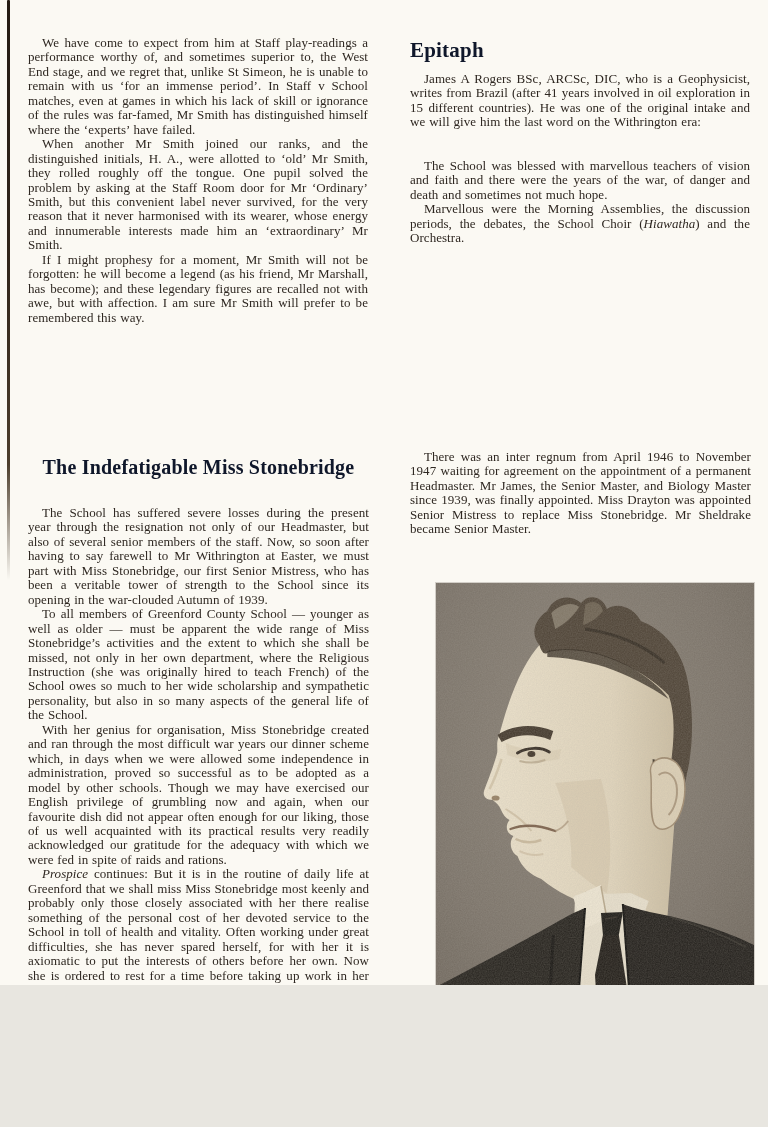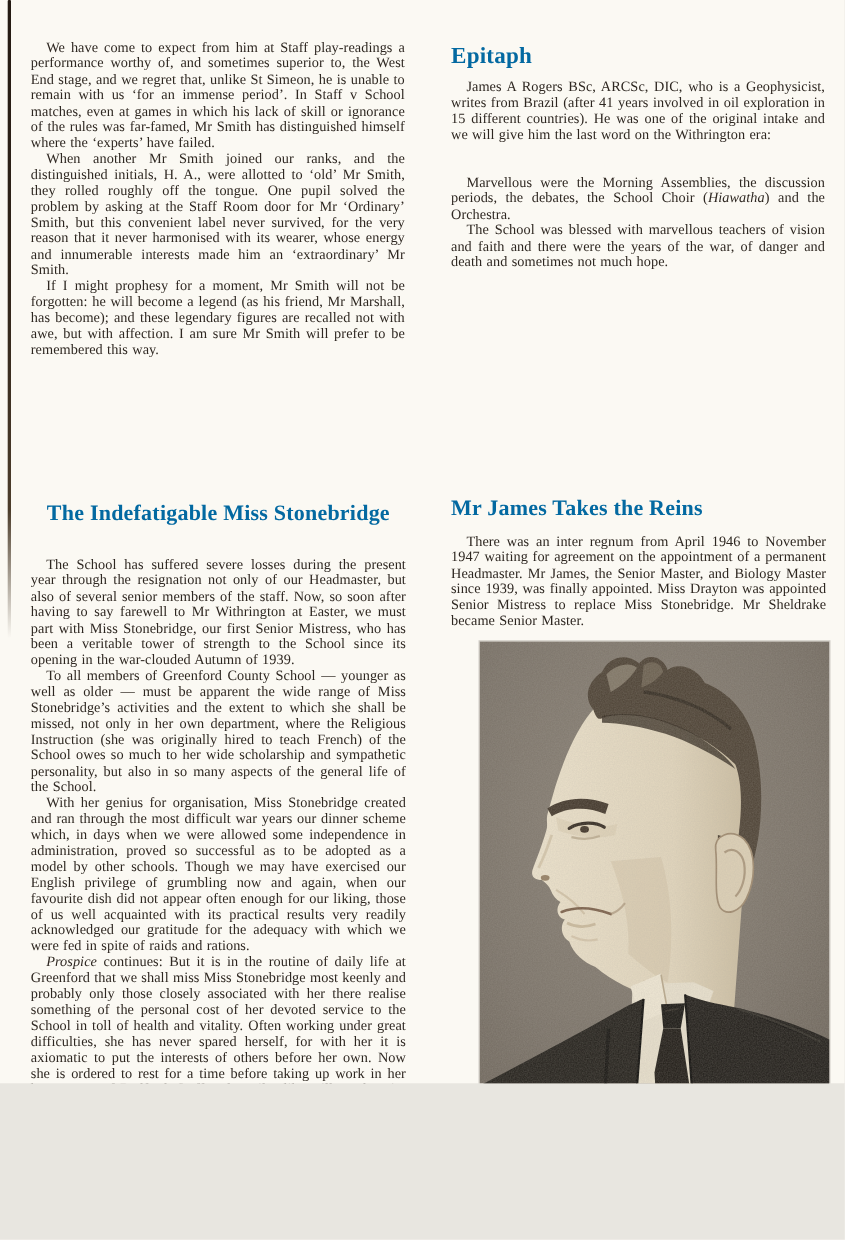--- a/index.html
+++ b/index.html
@@ -22,21 +22,21 @@
   .tblock p{
     margin:0;
     text-align:justify;
     text-indent:14px;
     font-size:13px;
     line-height:14.45px;
     letter-spacing:0.05px;
     word-spacing:0.6px;
   }
   .heading{
-    font-weight:bold;color:#0369a1;margin:0;
+    font-weight:bold;color:#0f172a;margin:0;
     font-family:"Liberation Serif", serif;
     letter-spacing:0.2px;
   }
   .h-epitaph{font-size:21px;line-height:24px;margin-bottom:10px;}
   .h-stonebridge{font-size:20px;line-height:24px;text-align:center;margin-bottom:27px;}
   .h-james{font-size:20px;line-height:24px;margin-bottom:11px;}
   .quote-block{margin-top:29px;}
   .photo-fig{position:absolute;left:424px;top:583px;width:318px;margin:0;padding-left:12px;}
   .photo{width:318px;height:458px;display:block;box-shadow:0 0 0 1px rgba(90,82,70,0.25);}
   .photo-caption{
@@ -62,37 +62,36 @@
         <p><span>If I might prophesy for a moment, Mr Smith will not be forgotten: he will become a legend (as his friend, Mr Marshall, has become); and these legendary figures are recalled not with awe, but with affection. I am sure Mr Smith will prefer to be remembered this way.</span></p>
       </div>
   </section>
 
   <section class="tblock" style="left:410px;top:38px;width:340px;">
     <h2 class="heading h-epitaph">Epitaph</h2>
     <div>
         <p><span>James A Rogers BSc, ARCSc, DIC, who is a Geophysicist, writes from Brazil (after 41 years involved in oil exploration in 15 different countries). He was one of the original intake and we will give him the last word on the Withrington era:</span></p>
       </div>
     <div class="quote-block">
+        <p><span>The School was blessed with marvellous teachers of vision and faith and there were the years of the war, of danger and death and sometimes not much hope.</span></p>
         <p><span>Marvellous were the Morning Assemblies, the discussion periods, the debates, the School Choir (</span><i>Hiawatha</i><span>) and the Orchestra.</span></p>
-        <p><span>The School was blessed with marvellous teachers of vision and faith and there were the years of the war, of danger and death and sometimes not much hope.</span></p>
       </div>
   </section>
 
   <section class="tblock" style="left:28px;top:455px;width:341px;">
     <h2 class="heading h-stonebridge">The Indefatigable Miss Stonebridge</h2>
     <div>
         <p><span>The School has suffered severe losses during the present year through the resignation not only of our Headmaster, but also of several senior members of the staff. Now, so soon after having to say farewell to Mr Withrington at Easter, we must part with Miss Stonebridge, our first Senior Mistress, who has been a veritable tower of strength to the School since its opening in the war-clouded Autumn of 1939.</span></p>
         <p><span>To all members of Greenford County School — younger as well as older — must be apparent the wide range of Miss Stonebridge’s activities and the extent to which she shall be missed, not only in her own department, where the Religious Instruction (she was originally hired to teach French) of the School owes so much to her wide scholarship and sympathetic personality, but also in so many aspects of the general life of the School.</span></p>
         <p><span>With her genius for organisation, Miss Stonebridge created and ran through the most difficult war years our dinner scheme which, in days when we were allowed some independence in administration, proved so successful as to be adopted as a model by other schools. Though we may have exercised our English privilege of grumbling now and again, when our favourite dish did not appear often enough for our liking, those of us well acquainted with its practical results very readily acknowledged our gratitude for the adequacy with which we were fed in spite of raids and rations.</span></p>
         <p><i>Prospice</i><span> continues: But it is in the routine of daily life at Greenford that we shall miss Miss Stonebridge most keenly and probably only those closely associated with her there realise something of the personal cost of her devoted service to the School in toll of health and vitality. Often working under great difficulties, she has never spared herself, for with her it is axiomatic to put the interests of others before her own. Now she is ordered to rest for a time before taking up work in her home town of Bedford. Staff and pupils alike will sorely miss her guidance and friendly counsel which will long be remembered at Greenford. She was the third of the original five to leave.</span></p>
       </div>
   </section>
 
   <section class="tblock" style="left:410px;top:450px;width:341px;">
-    <h2 class="heading h-james">Mr James Takes the Reins</h2>
     <div>
         <p><span>There was an inter regnum from April 1946 to November 1947 waiting for agreement on the appointment of a permanent Headmaster. Mr James, the Senior Master, and Biology Master since 1939, was finally appointed. Miss Drayton was appointed Senior Mistress to replace Miss Stonebridge. Mr Sheldrake became Senior Master.</span></p>
       </div>
   </section>
 
   <figure class="photo-fig">
     <svg class="photo" viewBox="0 0 320 458" preserveAspectRatio="none" role="img">
       <defs>
         <radialGradient id="pbg" cx="45%" cy="35%" r="90%">
           <stop offset="0%" stop-color="#8a8277"></stop>

